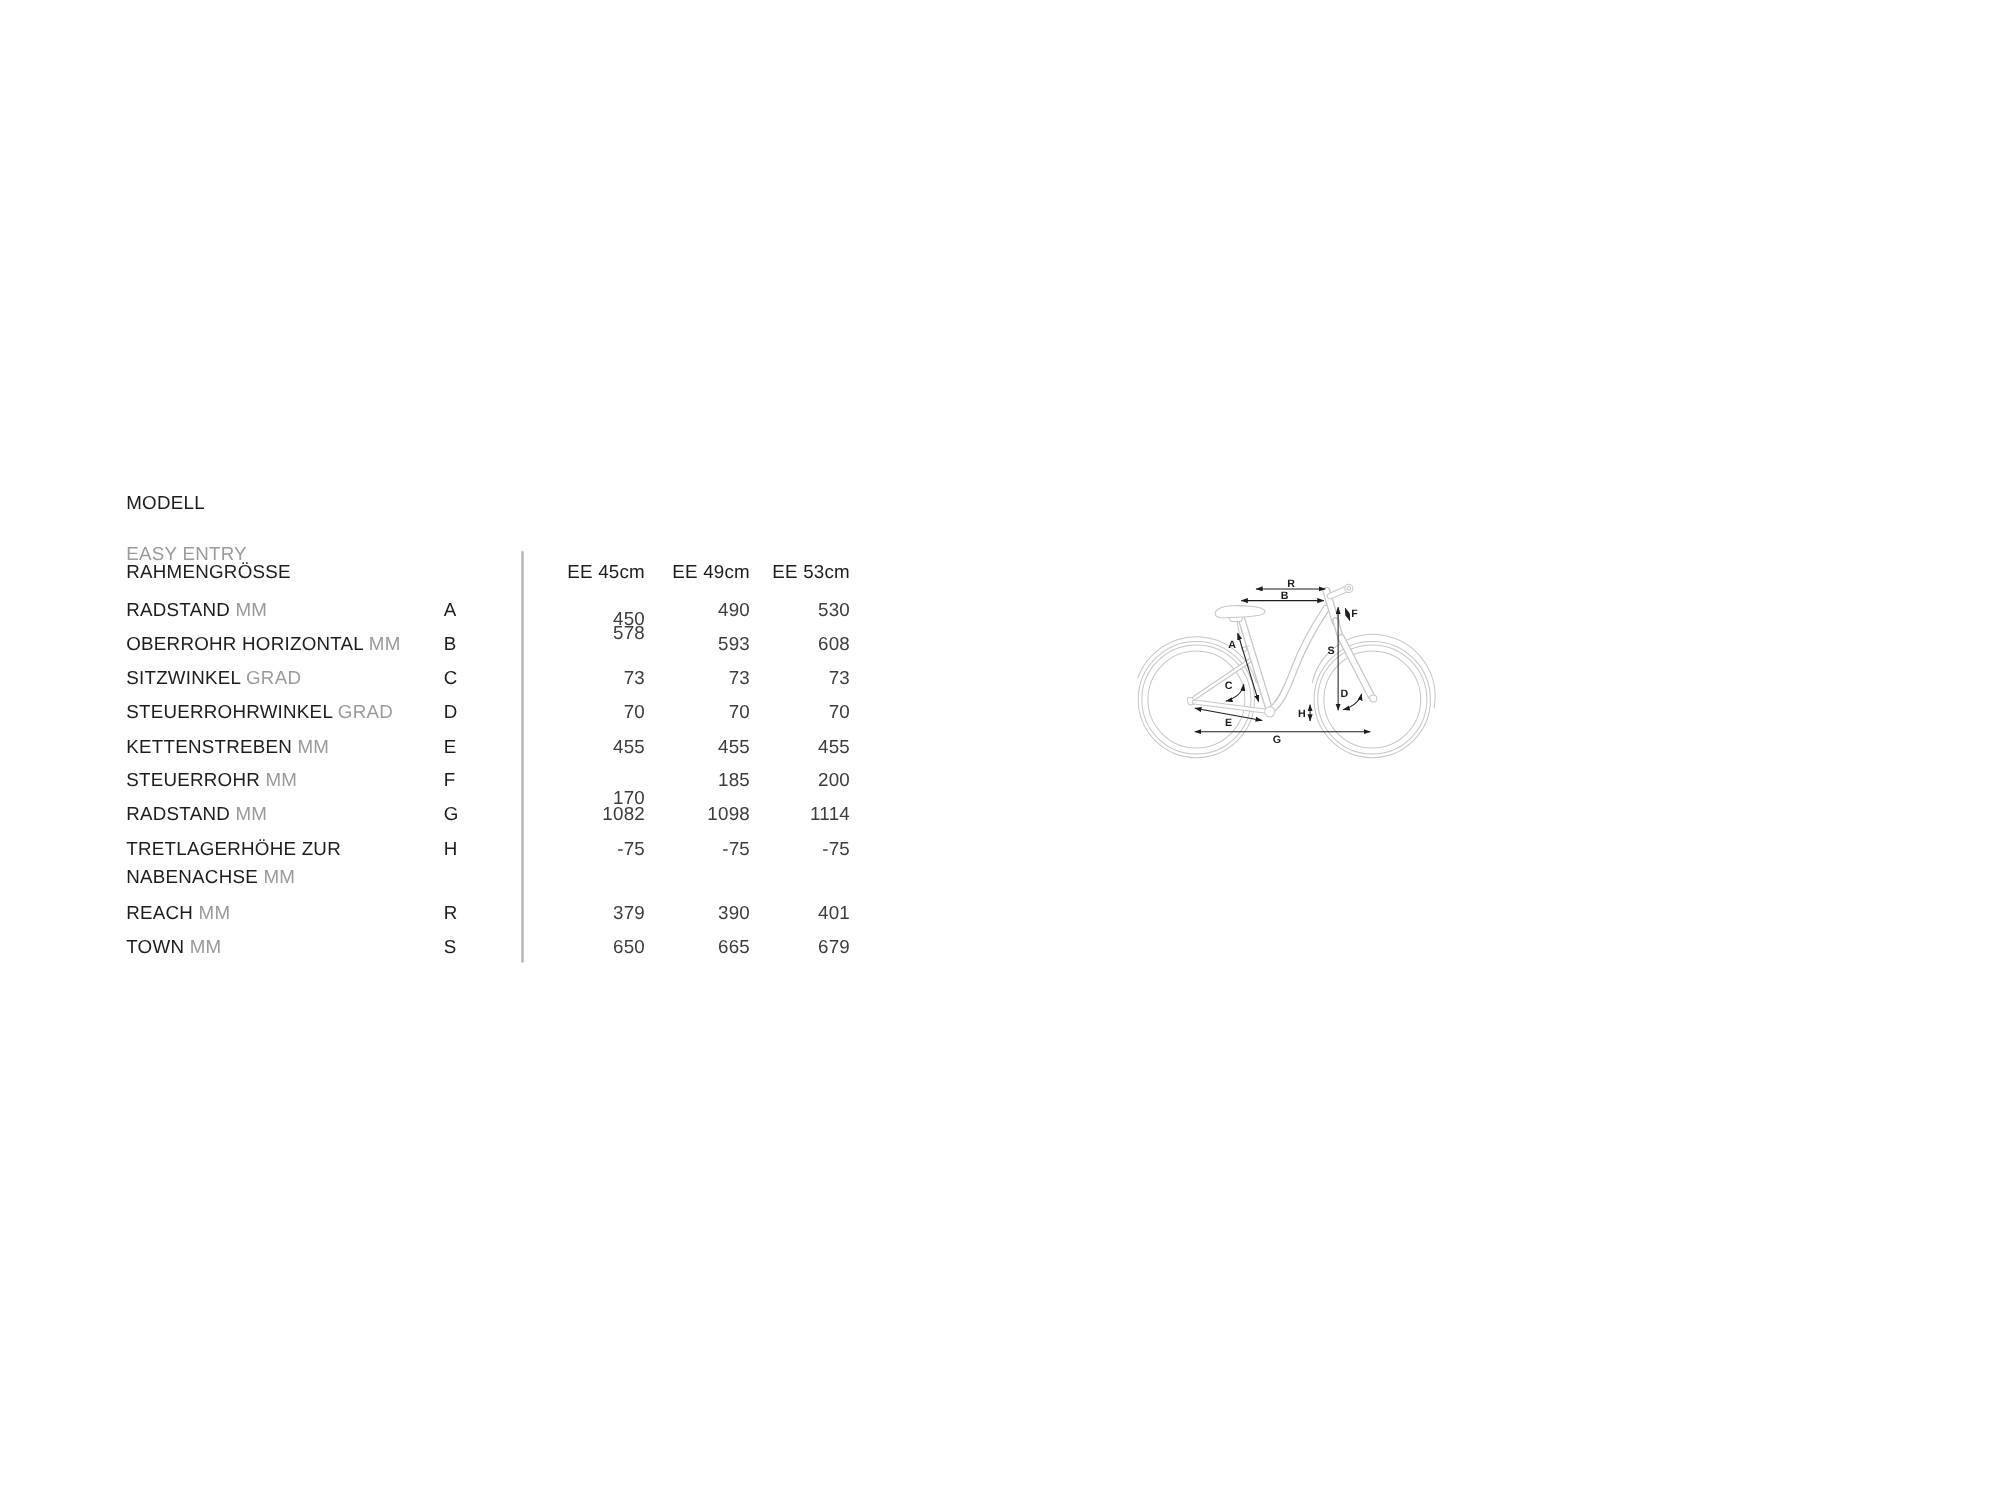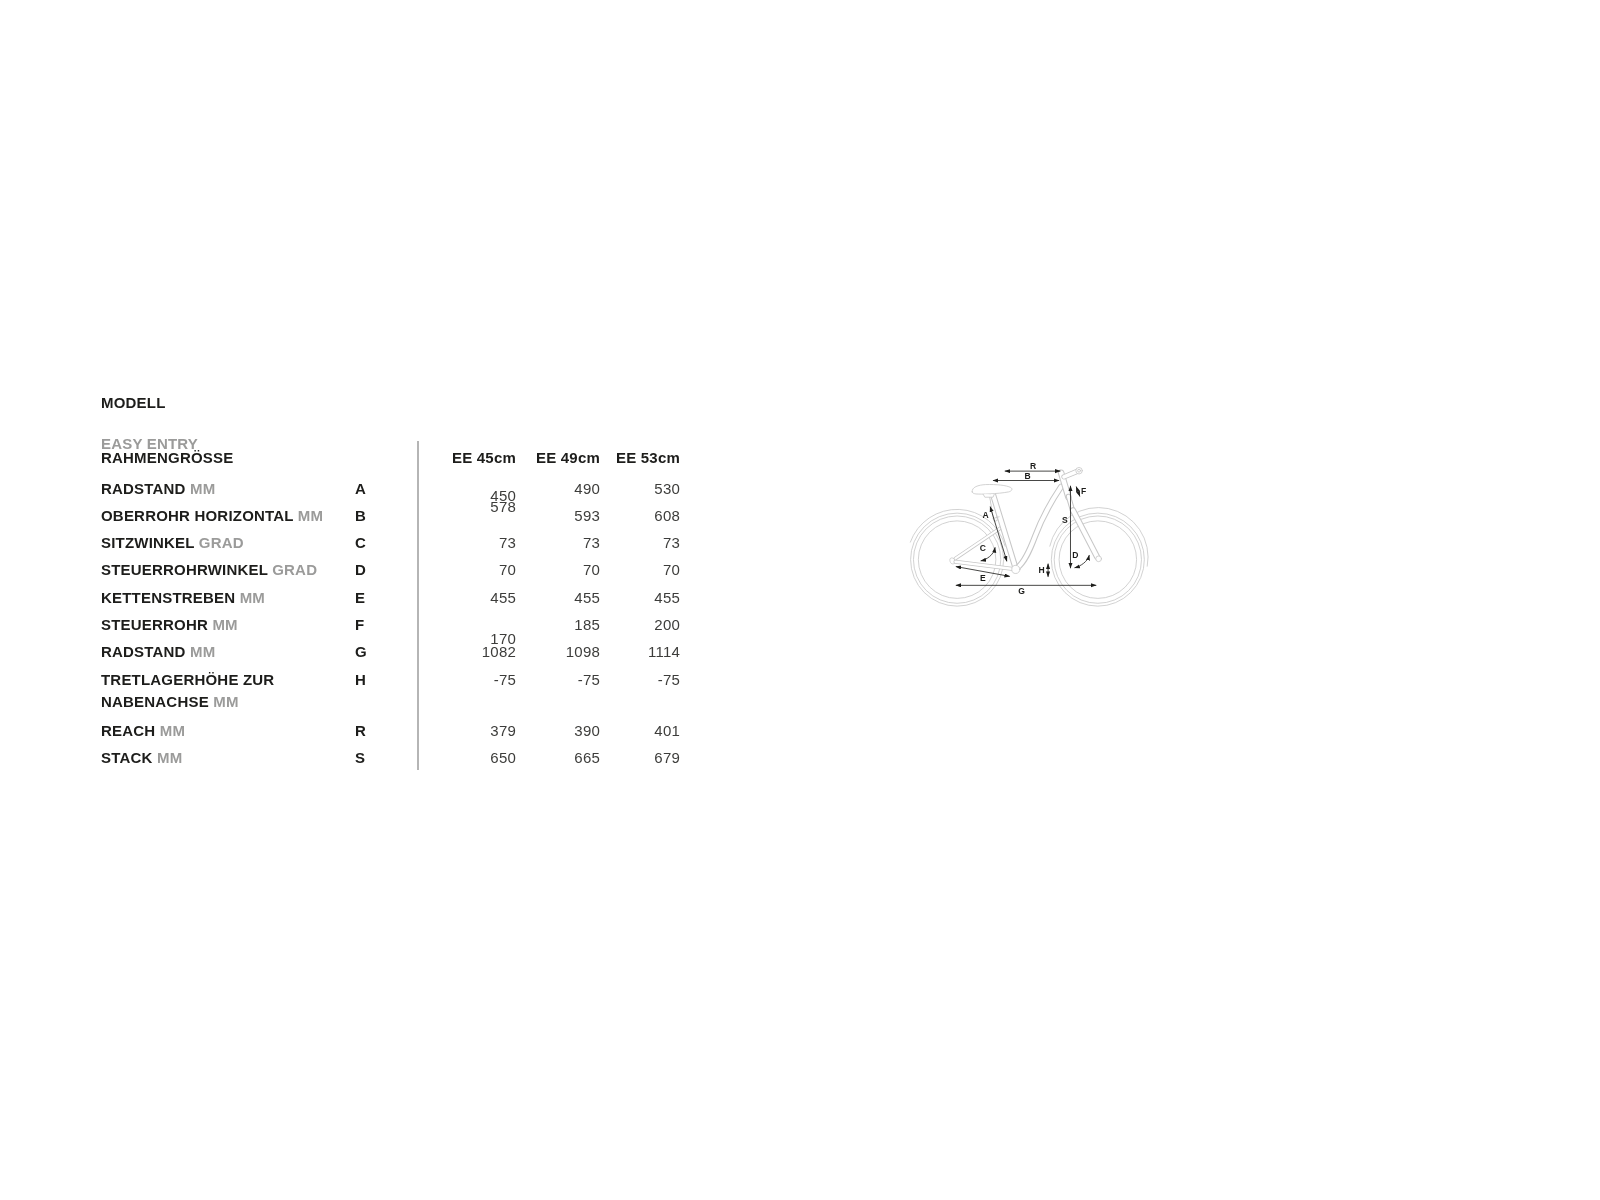--- a/index.html
+++ b/index.html
@@ -1,20 +1,20 @@
 <!DOCTYPE html>
 <html><head>
 <meta charset="utf-8">
 <style>
   html,body{margin:0;padding:0;background:#ffffff;}
   .page{position:relative;width:1600px;height:1200px;background:#ffffff;overflow:hidden;
         font-family:"Liberation Sans",sans-serif;}
   .abs{position:absolute;}
   
-  .t-bold{font-size:15px;font-weight:bold;color:#1d1d1b;letter-spacing:.2px;}
+  .t-bold{font-size:15px;font-weight:normal;color:#1d1d1b;letter-spacing:.2px;}
   .t-mut{color:#9b9b9a;}
   .t-val{font-size:15px;font-weight:normal;color:#3d3d3b;letter-spacing:.2px;}
   .models{width:468px;left:437px;text-align:center;line-height:22px;}
   .rowline{line-height:22px;white-space:nowrap;}
   .lab{left:101px;width:226px;white-space:normal;}
   .lab .labtxt{white-space:pre-line;}
   .letter{left:355px;width:30px;}
   .vcell{width:80px;text-align:right;margin-left:16px;}
   .v1{left:420px;} .v2{left:504px;} .v3{left:584px;}
   .sep{left:417px;top:441px;width:2px;height:329px;background:#b5b5b5;}
@@ -104,21 +104,21 @@
 
   <div>
     <div class="abs t-bold lab rowline" style="top:720px;"><span class="labtxt">REACH</span> <span class="t-mut">MM</span></div>
     <div class="abs t-bold letter rowline" style="top:720px;">R</div>
     <div class="abs t-val vcell v1 rowline" style="top:720px;">379</div>
     <div class="abs t-val vcell v2 rowline" style="top:720px;">390</div>
     <div class="abs t-val vcell v3 rowline" style="top:720px;">401</div>
   </div>
 
   <div>
-    <div class="abs t-bold lab rowline" style="top:747px;"><span class="labtxt">STACK</span> <span class="t-mut">MM</span></div>
+    <div class="abs t-bold lab rowline" style="top:747px;"><span class="labtxt">TOWN</span> <span class="t-mut">MM</span></div>
     <div class="abs t-bold letter rowline" style="top:747px;">S</div>
     <div class="abs t-val vcell v1 rowline" style="top:747px;">650</div>
     <div class="abs t-val vcell v2 rowline" style="top:747px;">665</div>
     <div class="abs t-val vcell v3 rowline" style="top:747px;">679</div>
   </div>
 
   <svg class="abs" style="left:900px;top:430px;" width="620" height="380" viewBox="900 430 1520 810">
     <svg x="900" y="430" width="620" height="380" viewBox="900 430 620 380" overflow="visible"></svg>
     <defs>
       <marker id="ah" markerWidth="9" markerHeight="7" refX="6.5" refY="2.5" orient="auto-start-reverse" markerUnits="strokeWidth">

